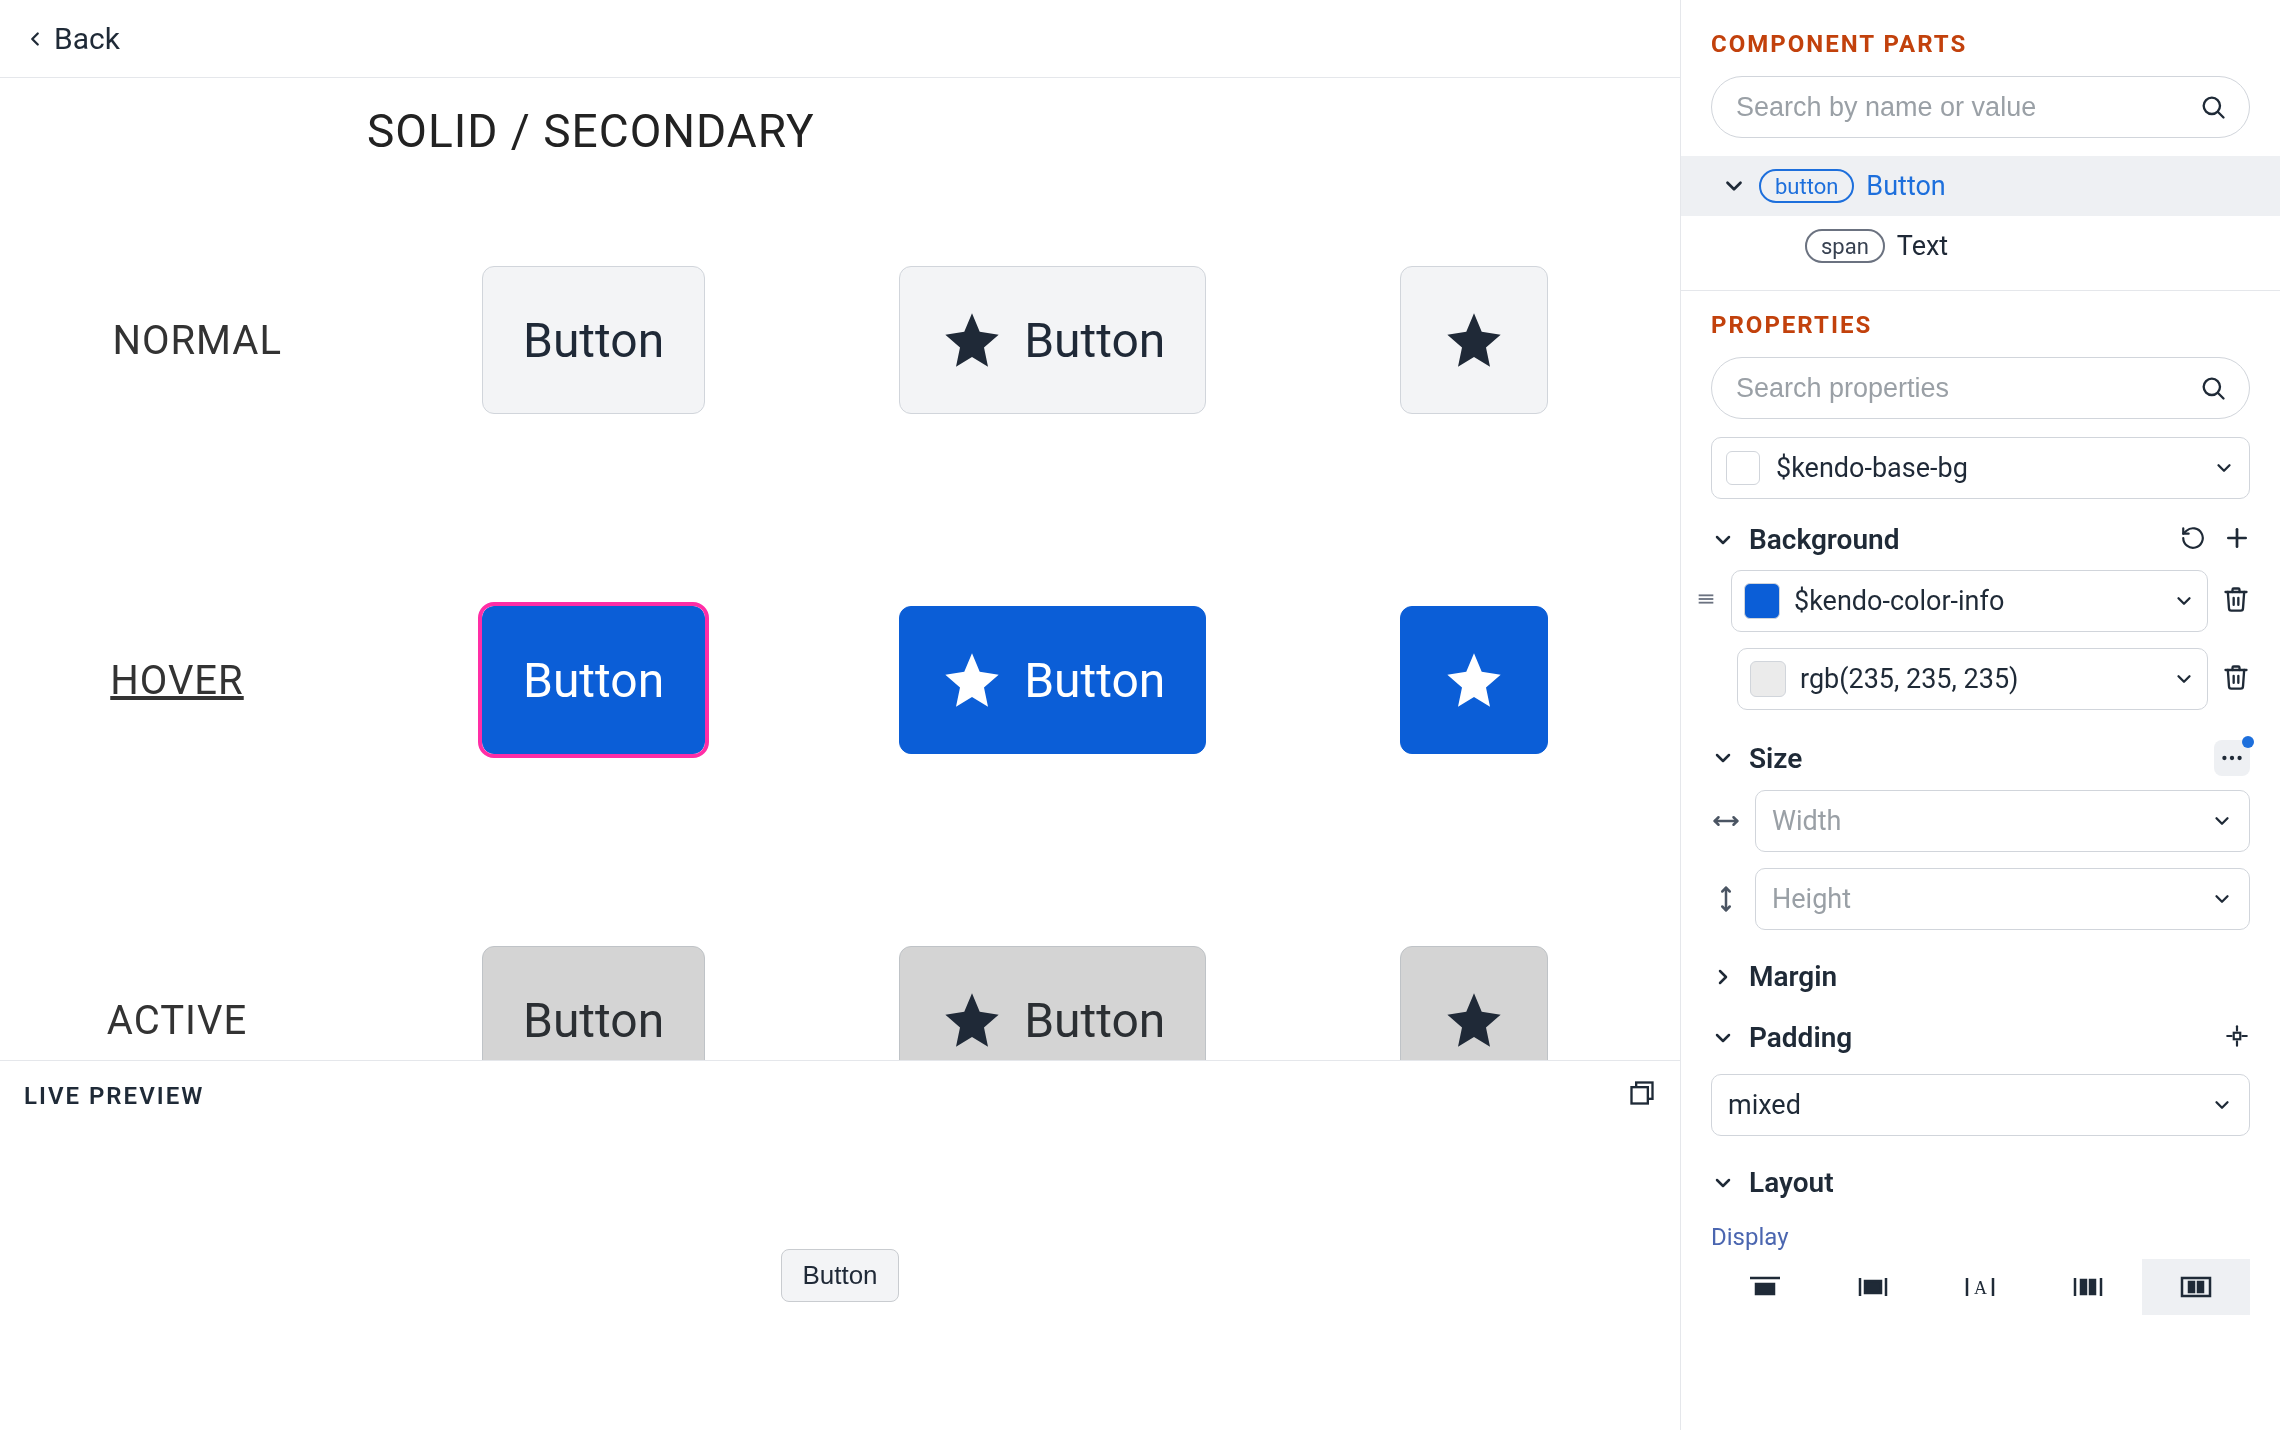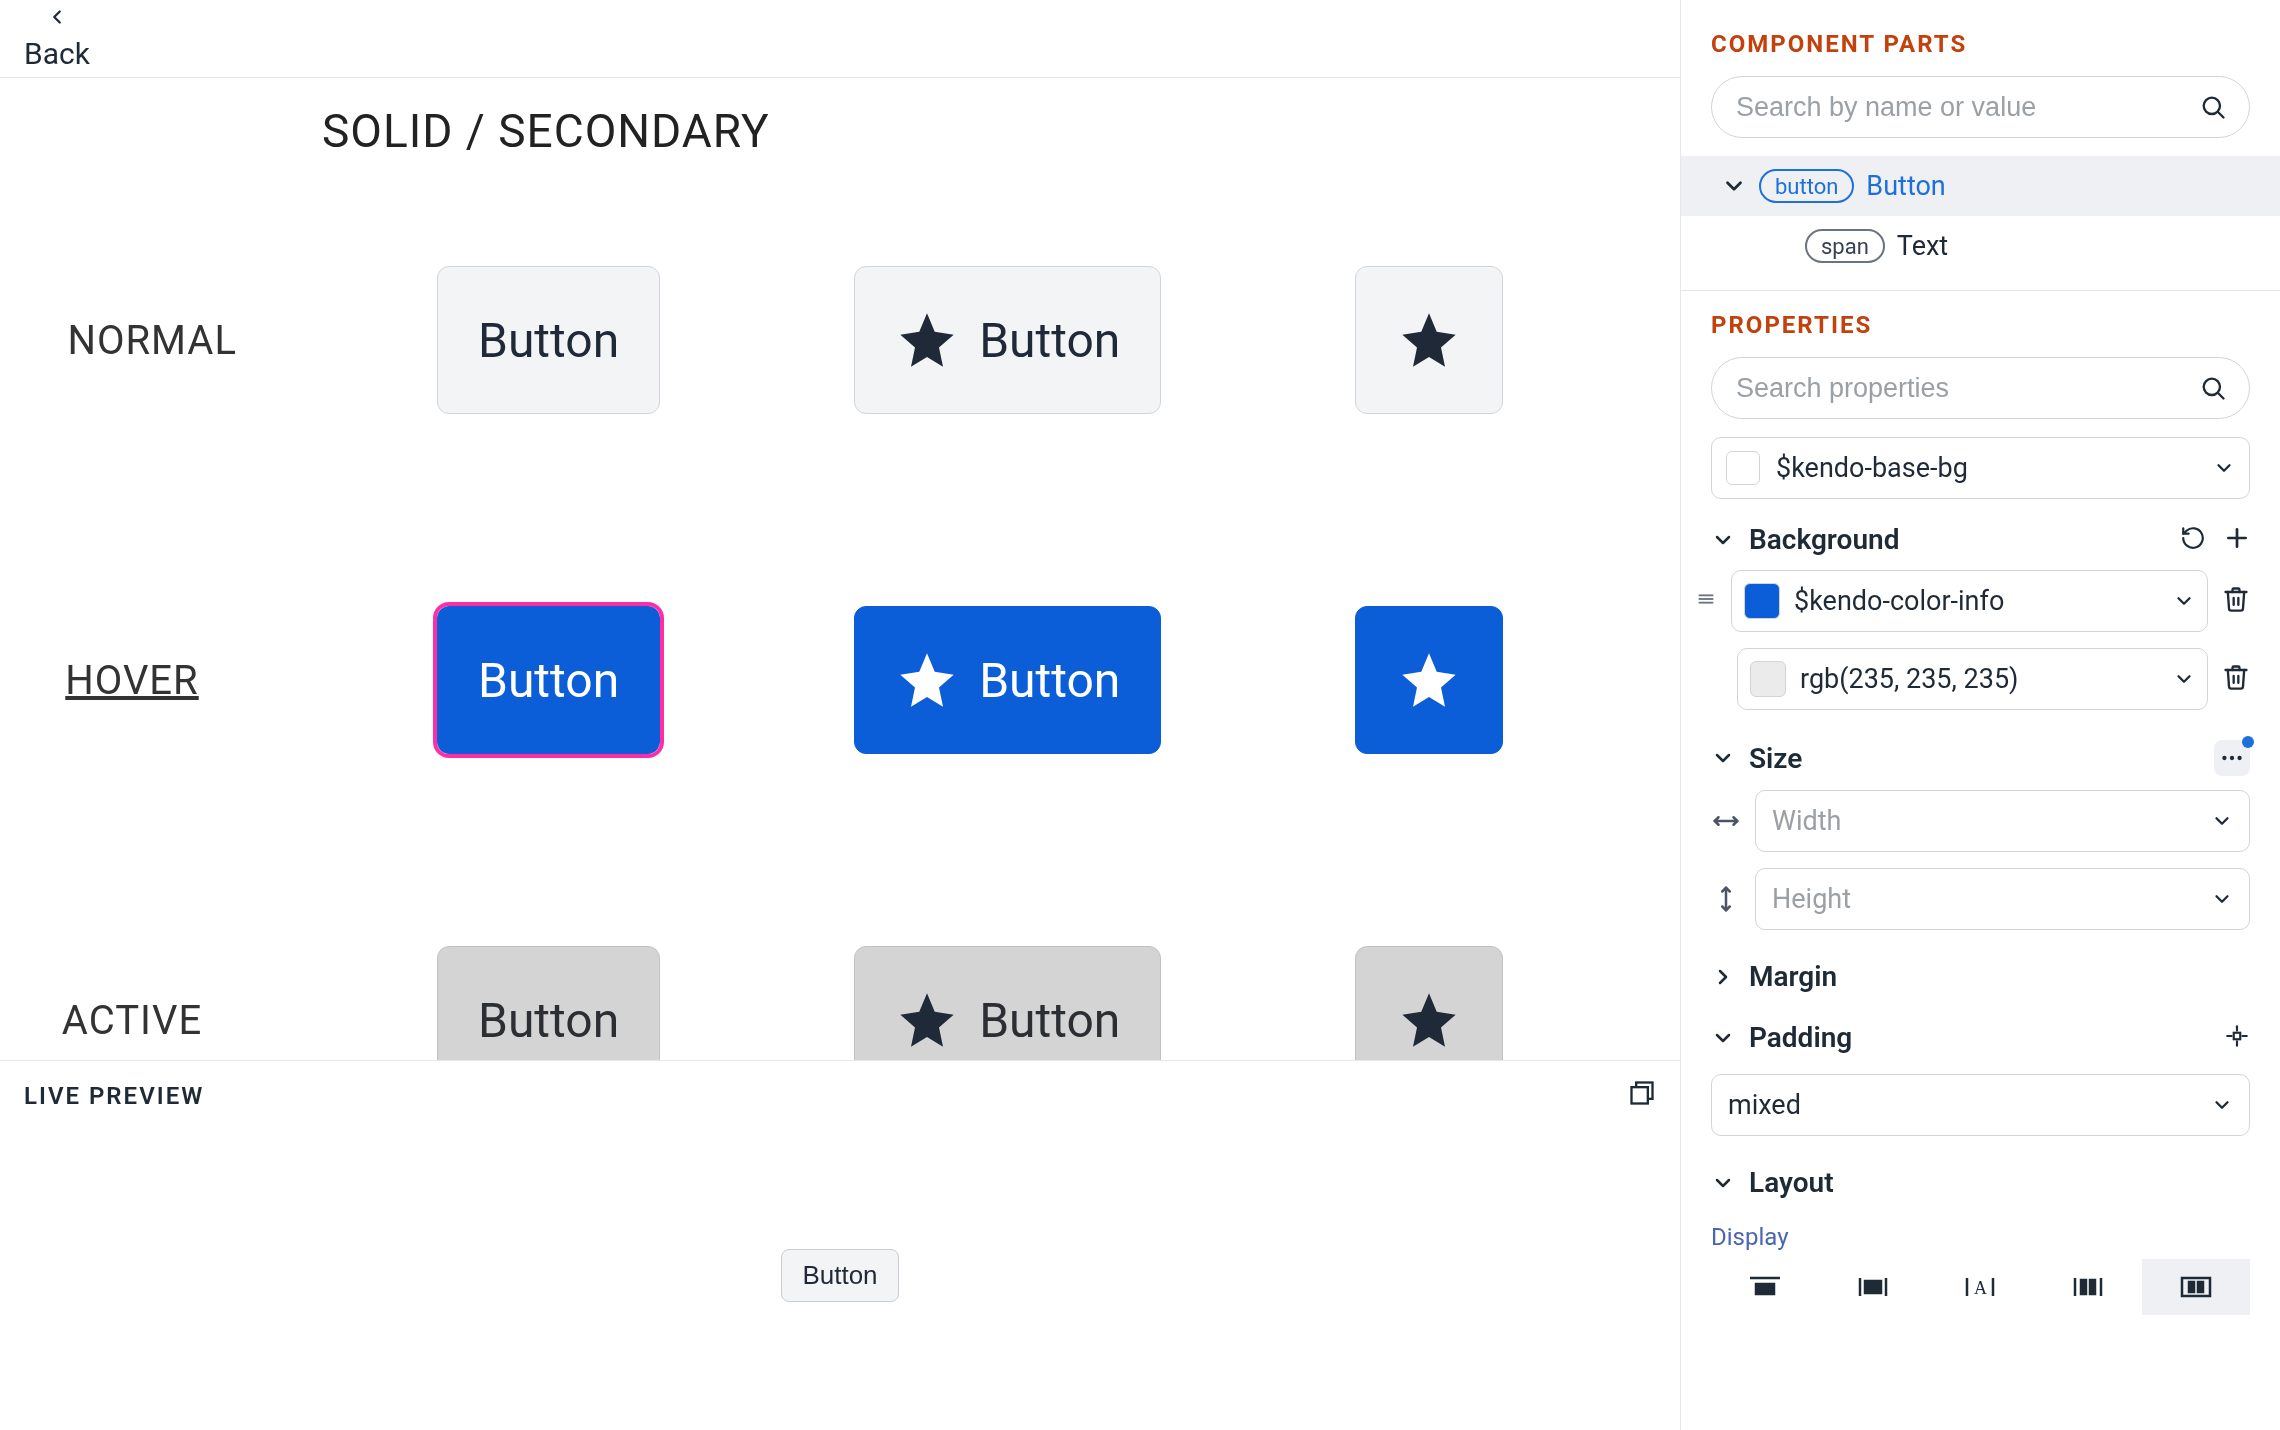--- a/index.html
+++ b/index.html
@@ -1,34 +1,34 @@
 <!DOCTYPE html>
 <html><head>
 <meta charset="utf-8">
 <style>
   * { box-sizing: border-box; }
   html, body { margin: 0; padding: 0; font-family: -apple-system, BlinkMacSystemFont, "Segoe UI", Roboto, Helvetica, Arial, sans-serif; color: #1f2a37; height: 100%; }
   body { width: 2280px; height: 1430px; overflow: hidden; background: #fff; }
 
   
   .topbar { position: absolute; left: 0; right: 0; top: 0; height: 78px; border-bottom: 1px solid #e5e7eb; display: flex; align-items: center; padding: 0 24px; }
-  .topbar .back { display: flex; align-items: center; gap: 8px; cursor: pointer; font-size: 30px; flex-direction: column; }
+  .topbar .back { display: flex; align-items: center; gap: 8px; cursor: pointer; font-size: 30px; }
   .topbar .back svg { width: 22px; height: 22px; }
   .topbar .spacer { flex: 1; }
   .topbar .tools { display: flex; align-items: center; gap: 28px; color: #6b7280; }
   .topbar .tools svg { width: 30px; height: 30px; }
   .topbar .divider { width: 1px; height: 38px; background: #e5e7eb; margin: 0 6px; }
   .topbar .zoom { display: flex; align-items: center; gap: 10px; font-size: 28px; color: #1f2a37; }
   .topbar .zoom svg { width: 22px; height: 22px; }
 
   
   .workspace { position: absolute; left: 0; top: 78px; bottom: 0; right: 600px; display: flex; flex-direction: column; }
 
   .canvas-wrap { flex: 1; overflow: hidden; position: relative; }
-  .canvas { position: absolute; inset: 0; padding-left: 27px; }
+  .canvas { position: absolute; inset: 0; padding-left: 72px; }
   .canvas-title { font-size: 46px; letter-spacing: 1px; font-weight: 400; color: #222; padding: 26px 0 12px 295px; }
 
   .state-row { display: flex; align-items: center; gap: 200px; height: 340px; }
   .state-label { width: 210px; text-align: right; font-size: 40px; letter-spacing: 1px; color: #333; }
   .row-items { display: flex; align-items: center; gap: 194px; }
 
   .btn { display: inline-flex; align-items: center; justify-content: center; gap: 20px; border-radius: 12px; font-size: 48px; padding: 0 40px; height: 148px; }
   .btn.secondary-normal { background: #f3f4f6; border: 1px solid #d1d5db; color: #1f2937; }
   .btn.secondary-hover  { background: #0b5ed7; border: 1px solid #0b5ed7; color: #fff; }
   .btn.secondary-active { background: #d4d4d4; border: 1px solid #bfc3c7; color: #2b2f33; }

